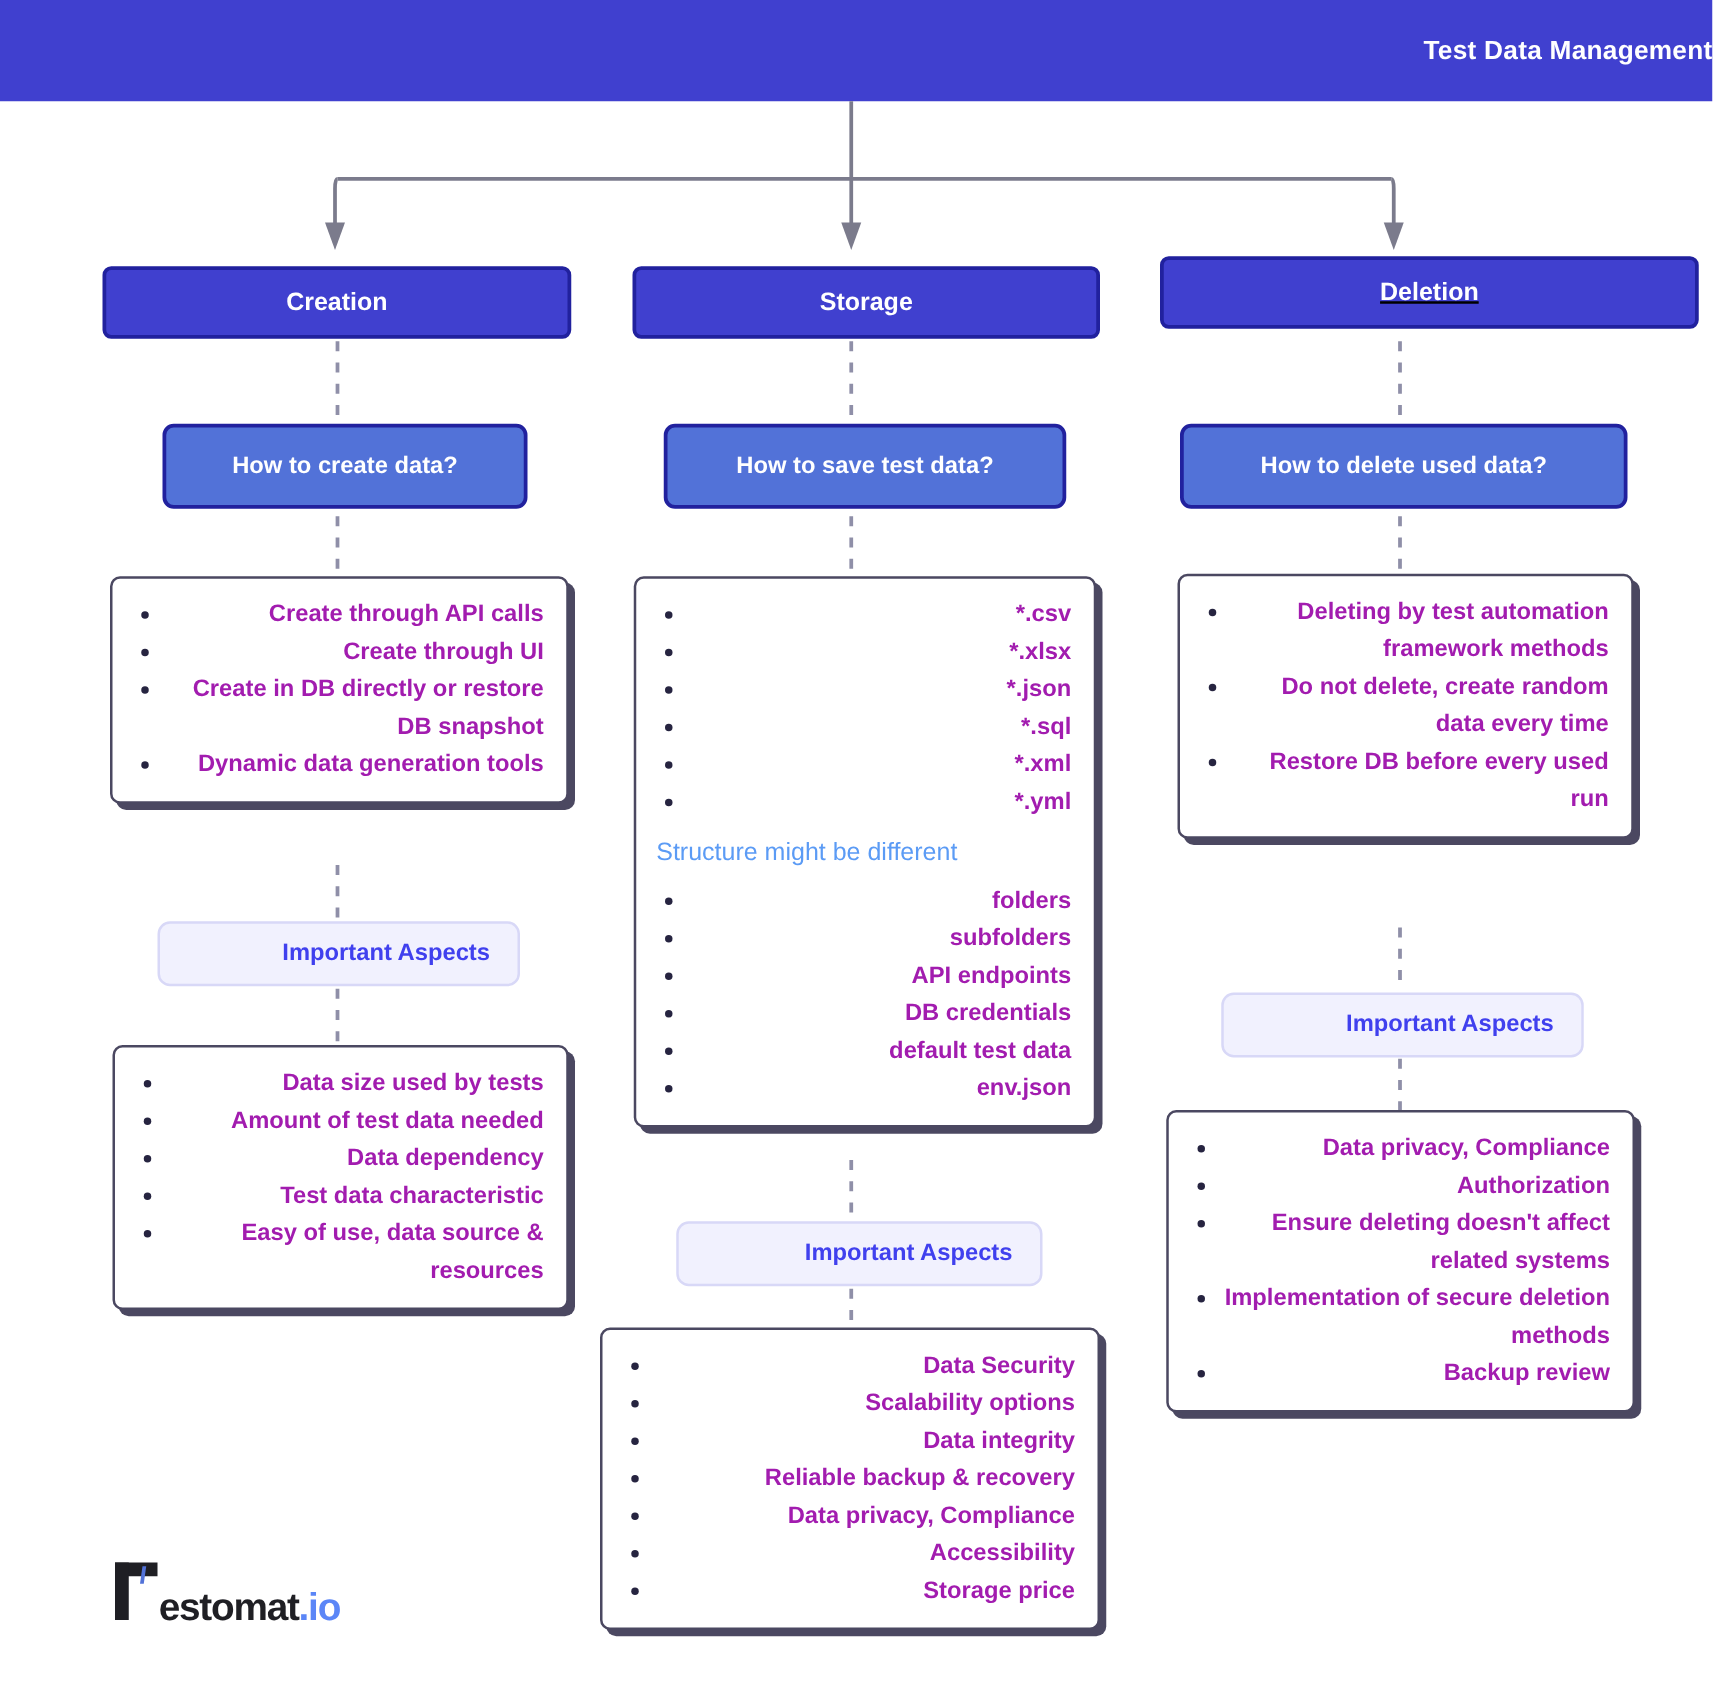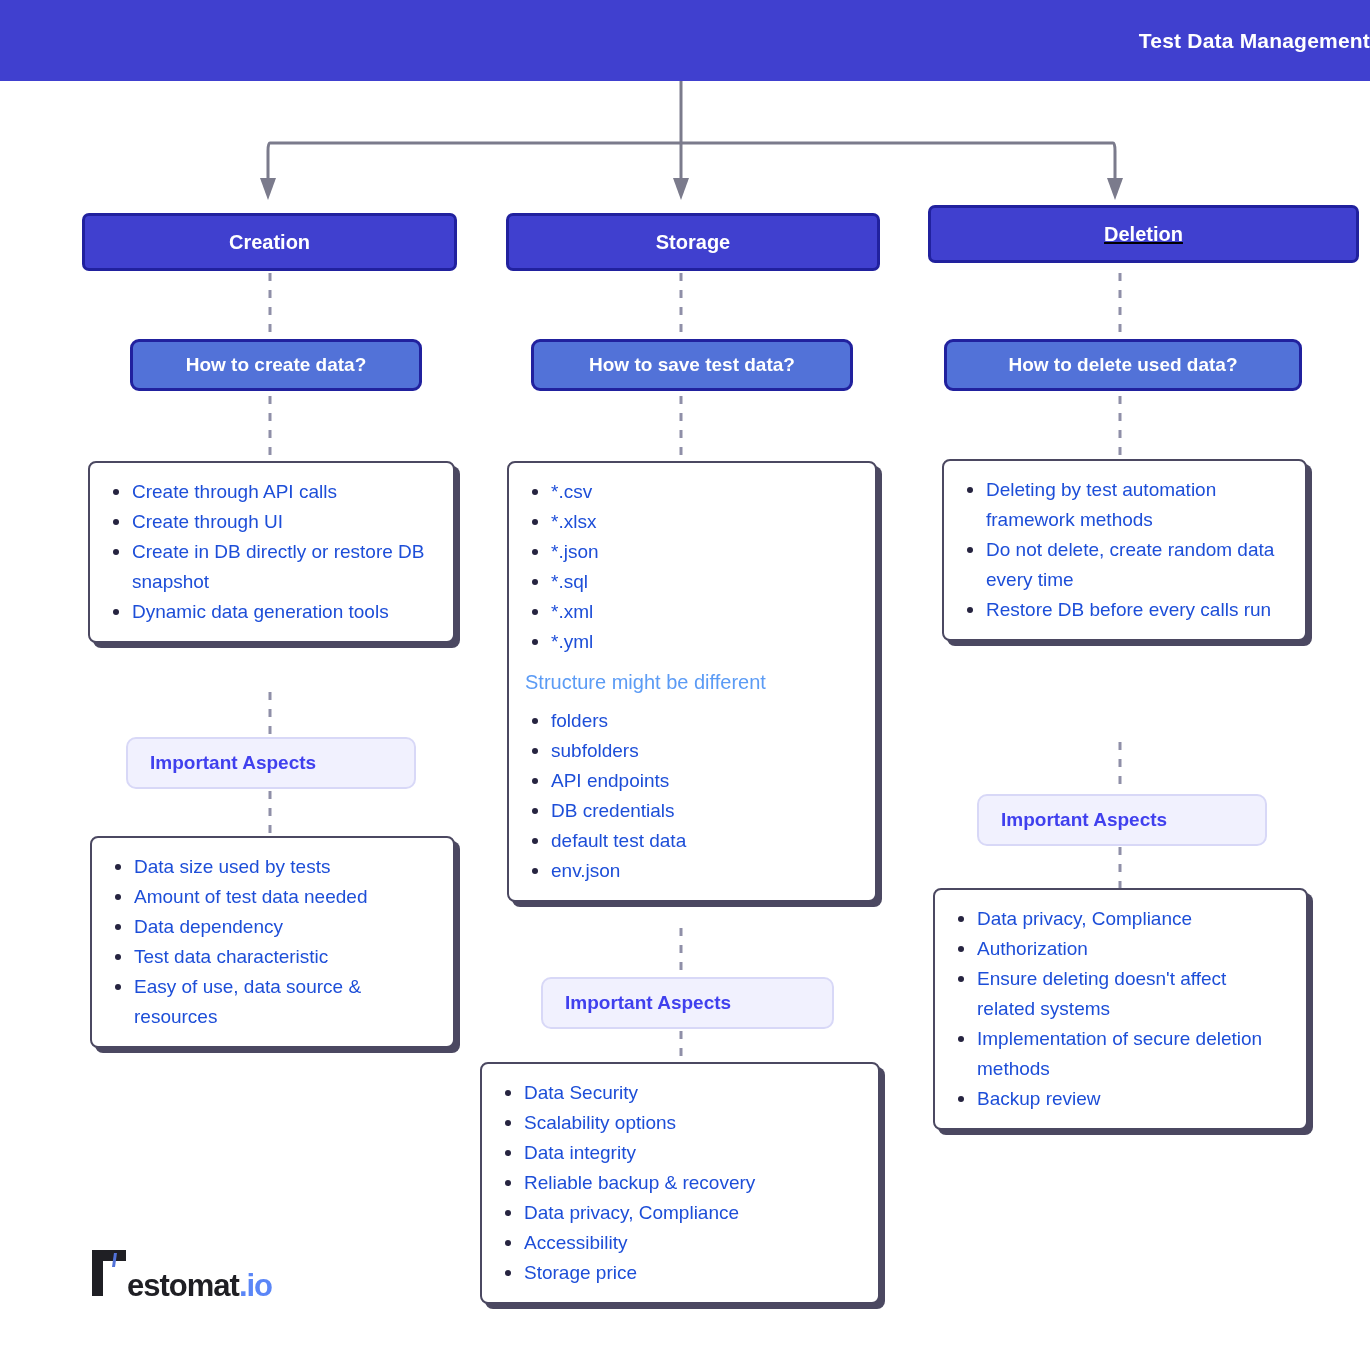--- a/index.html
+++ b/index.html
@@ -55,21 +55,21 @@
   }
   .pillar-label {
     color: #ffffff;
     font-size: 20px;
     font-weight: bold;
   }
 
   
   .question {
     position: absolute;
-    height: 52px;
+    height: 68px;
     background: #5272d8;
     border: 3px solid #21219e;
     border-radius: 9px;
     display: flex;
     align-items: center;
     justify-content: center;
     padding: 0 16px;
   }
   .question-label {
     color: #ffffff;
@@ -86,24 +86,25 @@
     border-radius: 8px;
     box-shadow: 5px 5px 0 0 #4b4861;
     padding: 14px 18px 14px 14px;
   }
   .card ul {
     list-style: none;
   }
   .card li {
     position: relative;
     padding-left: 28px;
-    color: #1d4ed8;
+    color: #a21caf;
     font-size: 19px;
-    font-weight: normal;
+    font-weight: bold;
     line-height: 1.58;
+    text-align: right;
   }
   .card li::before {
     content: "";
     position: absolute;
     left: 9px;
     top: 12px;
     width: 6px; height: 6px;
     border-radius: 50%;
     background: #262440;
   }
@@ -116,21 +117,21 @@
 
   
   .aspect {
     position: absolute;
     height: 52px;
     background: #f1f1fe;
     border: 2px solid #d8d8f7;
     border-radius: 10px;
     display: flex;
     align-items: center;
-    justify-content: flex-start;
+    justify-content: flex-end;
     padding: 0 22px;
   }
   .aspect-label {
     color: #4040ee;
     font-size: 19px;
     font-weight: bold;
     white-space: nowrap;
   }
 
   
@@ -302,21 +303,21 @@
   </div>
 
   <div class="question" style="left:944px; top:339px; width:358px;">
     <span class="question-label">How to delete used data?</span>
   </div>
 
   <div class="card" style="left:942px; top:459px; width:365px;">
     <ul>
       <li>Deleting by test automation framework methods</li>
       <li>Do not delete, create random data every time</li>
-      <li>Restore DB before every calls run</li>
+      <li>Restore DB before every used run</li>
     </ul>
   </div>
 
   <div class="aspect" style="left:977px; top:794px; width:290px;">
     <span class="aspect-label">Important Aspects</span>
   </div>
 
   <div class="card" style="left:933px; top:888px; width:375px;">
     <ul>
       <li>Data privacy, Compliance</li>

